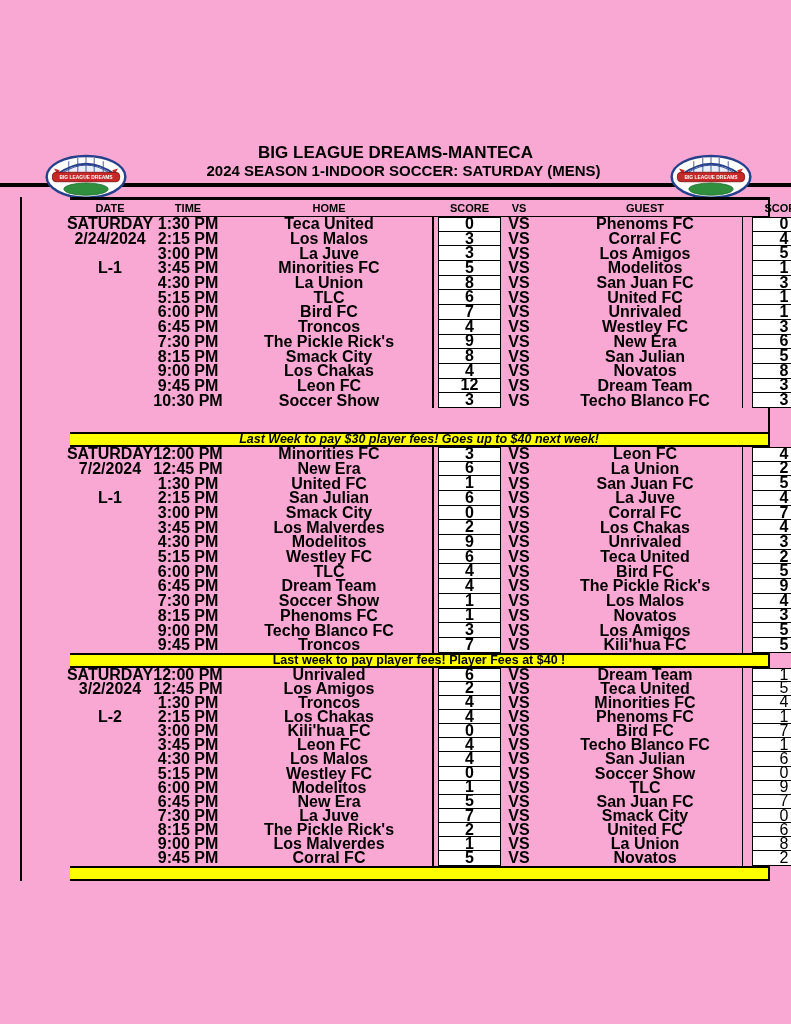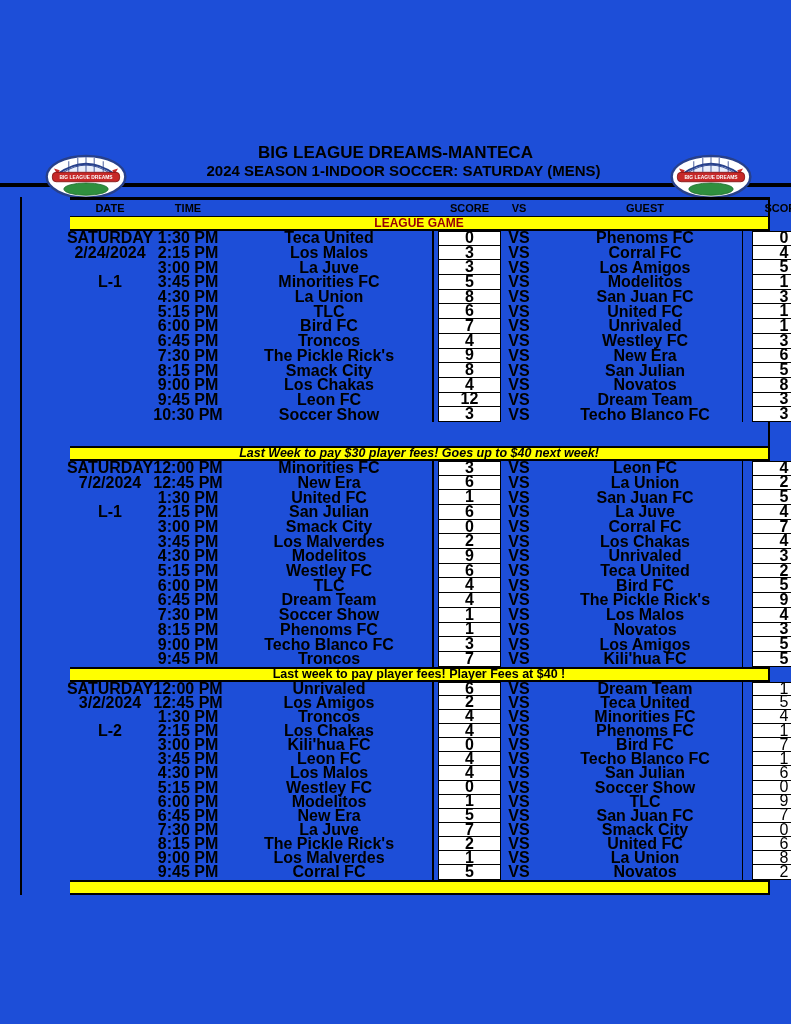--- a/index.html
+++ b/index.html
@@ -1,17 +1,17 @@
 <!DOCTYPE html>
 <html style="--yellow: #FFFF00; --league-red: #990000;"><head>
 <meta charset="utf-8">
 <style>
   html,body { margin:0; padding:0; background:#ffffff; }
   .page {
-    position:relative; width:791px; height:1024px; background:#1d4ed8;
+    position:relative; width:791px; height:1024px; background:#f9a8d4;
     font-family:"Liberation Sans", sans-serif; font-weight:bold; color:#000;
     overflow:hidden;
   }
   .doc-title { position:absolute; top:143px; left:0; width:791px; text-align:center; font-size:17px; }
   .doc-subtitle { position:absolute; top:162px; left:8px; width:791px; text-align:center; font-size:15px; }
   .top-rule { position:absolute; top:183px; left:0; width:791px; height:4px; background:#000; }
   .logo { position:absolute; top:153px; width:82px; height:46px; }
   .logo-left  { left:45px; }
   .logo-right { left:670px; }
 
@@ -78,26 +78,26 @@
     <path d="M85 26 L89 19 L82 21 Z" fill="#c62828"></path>
     <ellipse cx="50" cy="44" rx="27" ry="7.5" fill="#2f8f3e" stroke="#1d6b2c" stroke-width="1"></ellipse>
     <rect x="9" y="23.5" width="82" height="11.5" rx="4.5" fill="#c62828" stroke="#7d0f0f" stroke-width="1"></rect>
     <text x="50" y="32" text-anchor="middle" font-size="6" fill="#ffffff" font-weight="bold">BIG LEAGUE DREAMS</text>
   </svg>
 
   <div class="table-wrap">
     <div class="hdr-row">
       <div class="cell c-date">DATE</div>
       <div class="cell c-time">TIME</div>
+      <div class="cell c-home">HOME</div>
       <div class="cell c-score1">SCORE</div>
       <div class="cell c-vs">VS</div>
       <div class="cell c-guest">GUEST</div>
       <div class="cell c-score2">SCORE</div>
     </div>
-    <div class="league-row">LEAGUE GAME</div>
     <div>
         <div class="block">
           <div class="vline vl1"></div>
           <div class="vline vl2"></div>
           <div class="game-row first">
             <div class="cell c-date">SATURDAY</div>
             <div class="cell c-time">1:30 PM</div>
             <div class="cell c-home">Teca United</div>
             <div class="cell c-score1 score-box">0</div>
             <div class="cell c-vs">VS</div>

